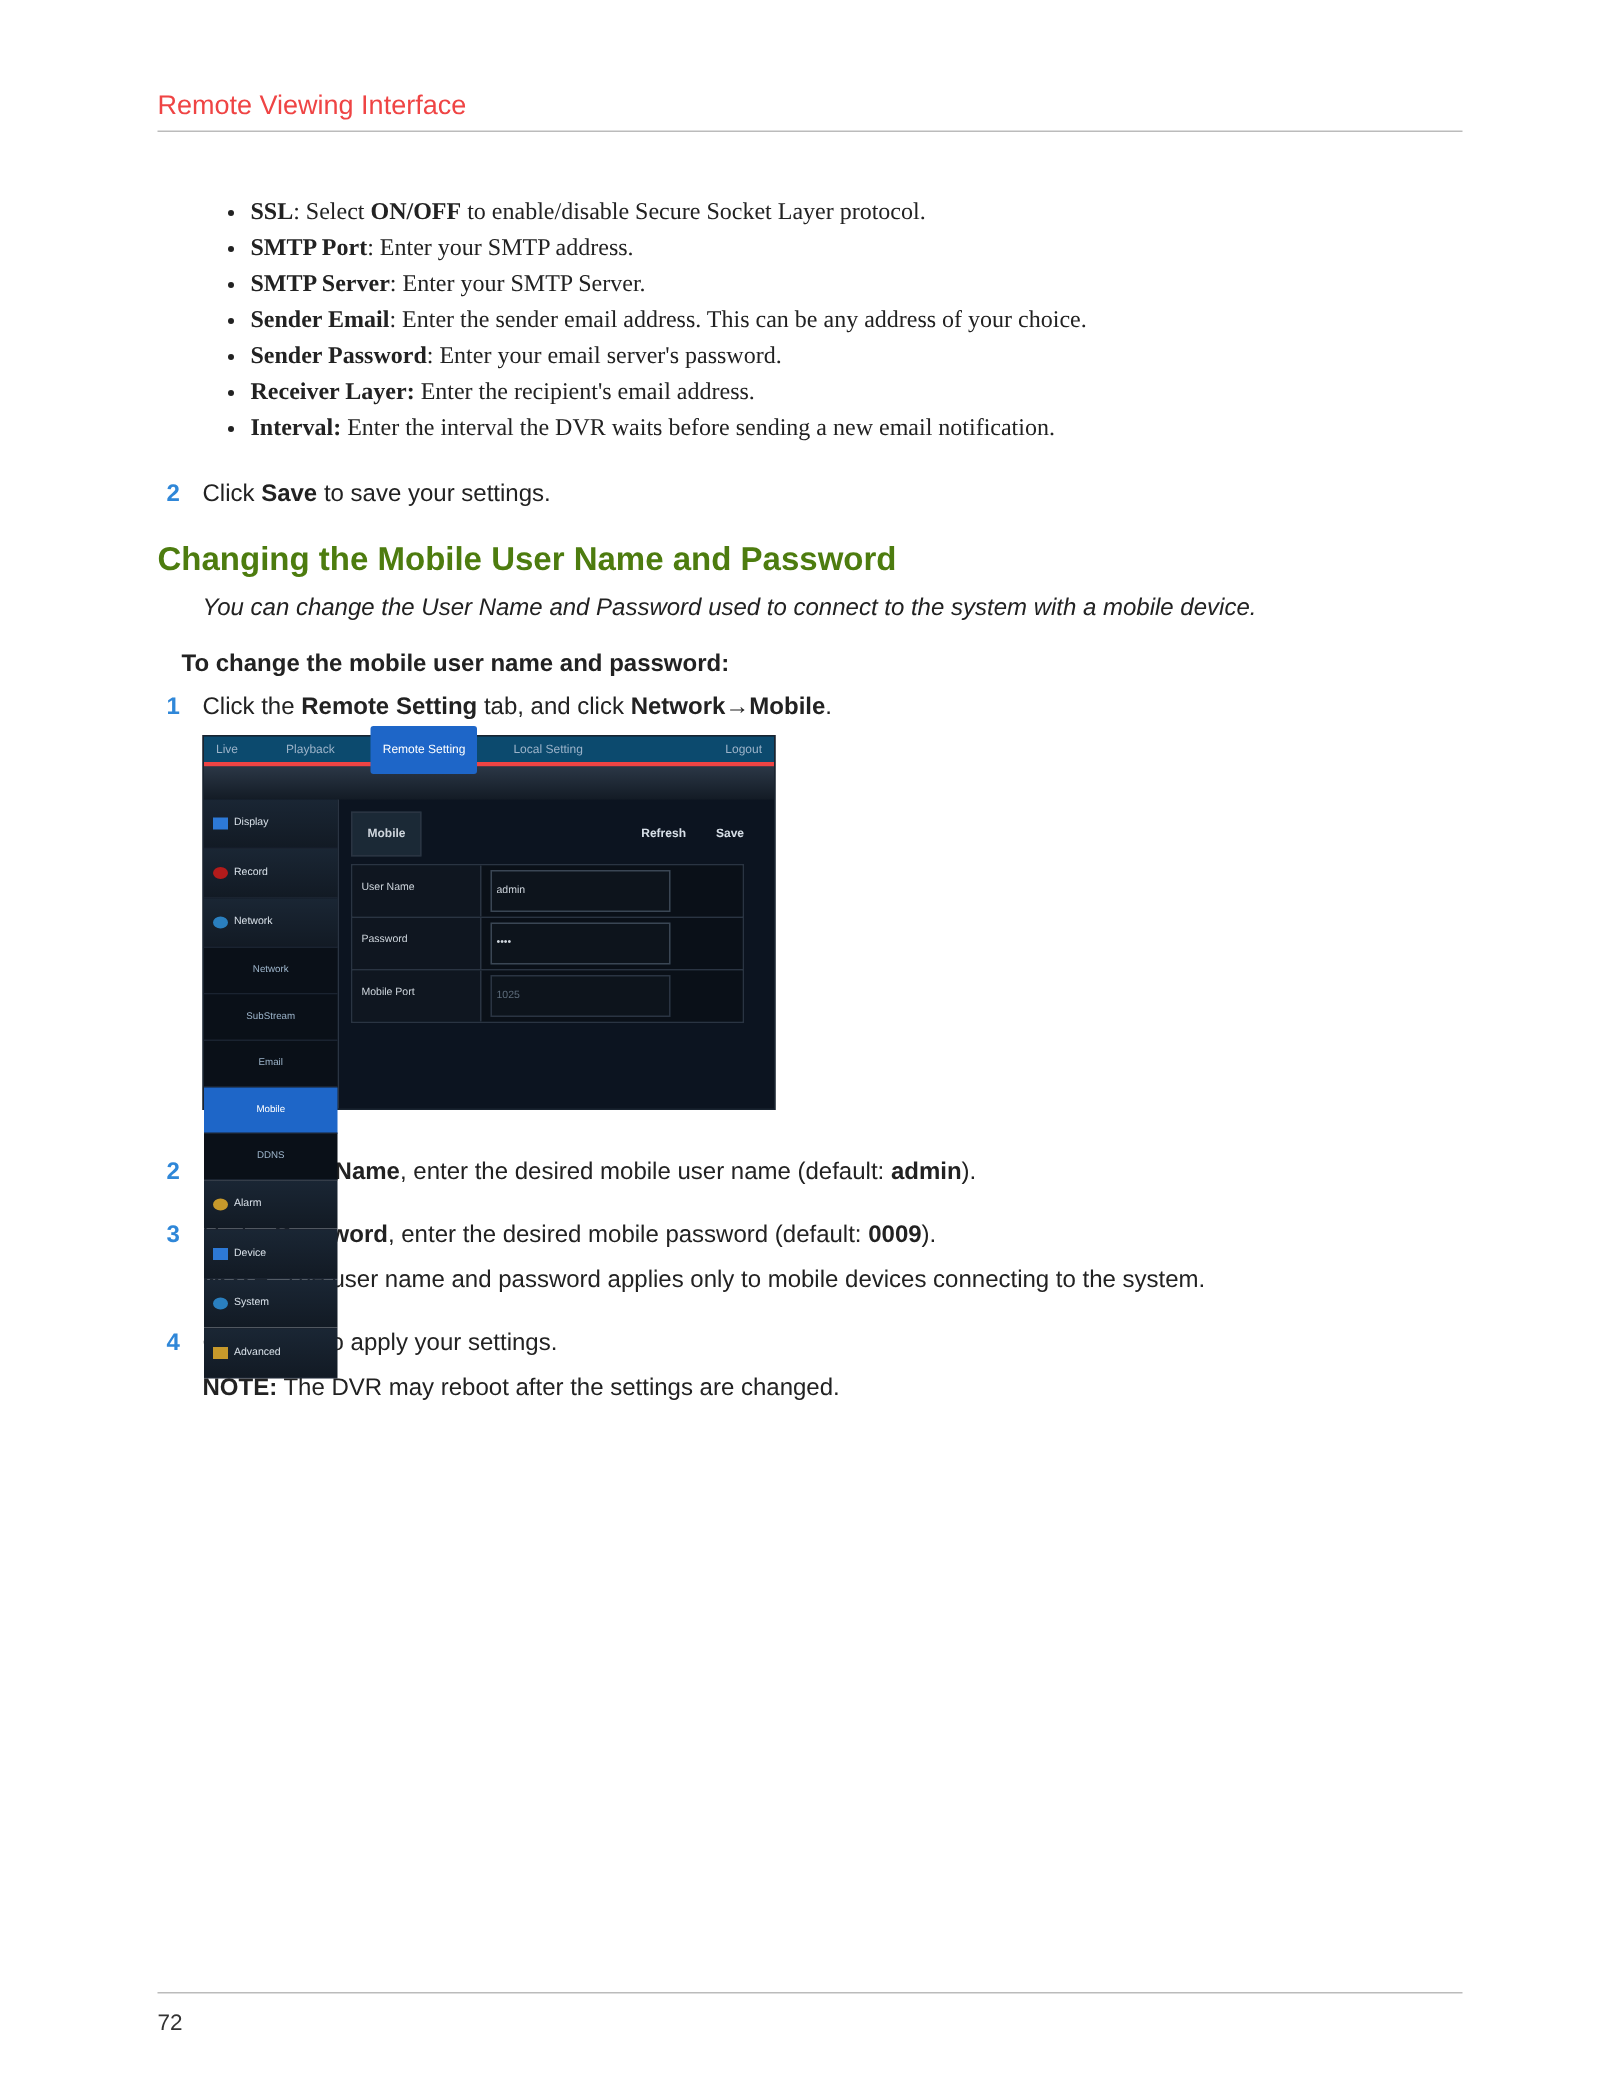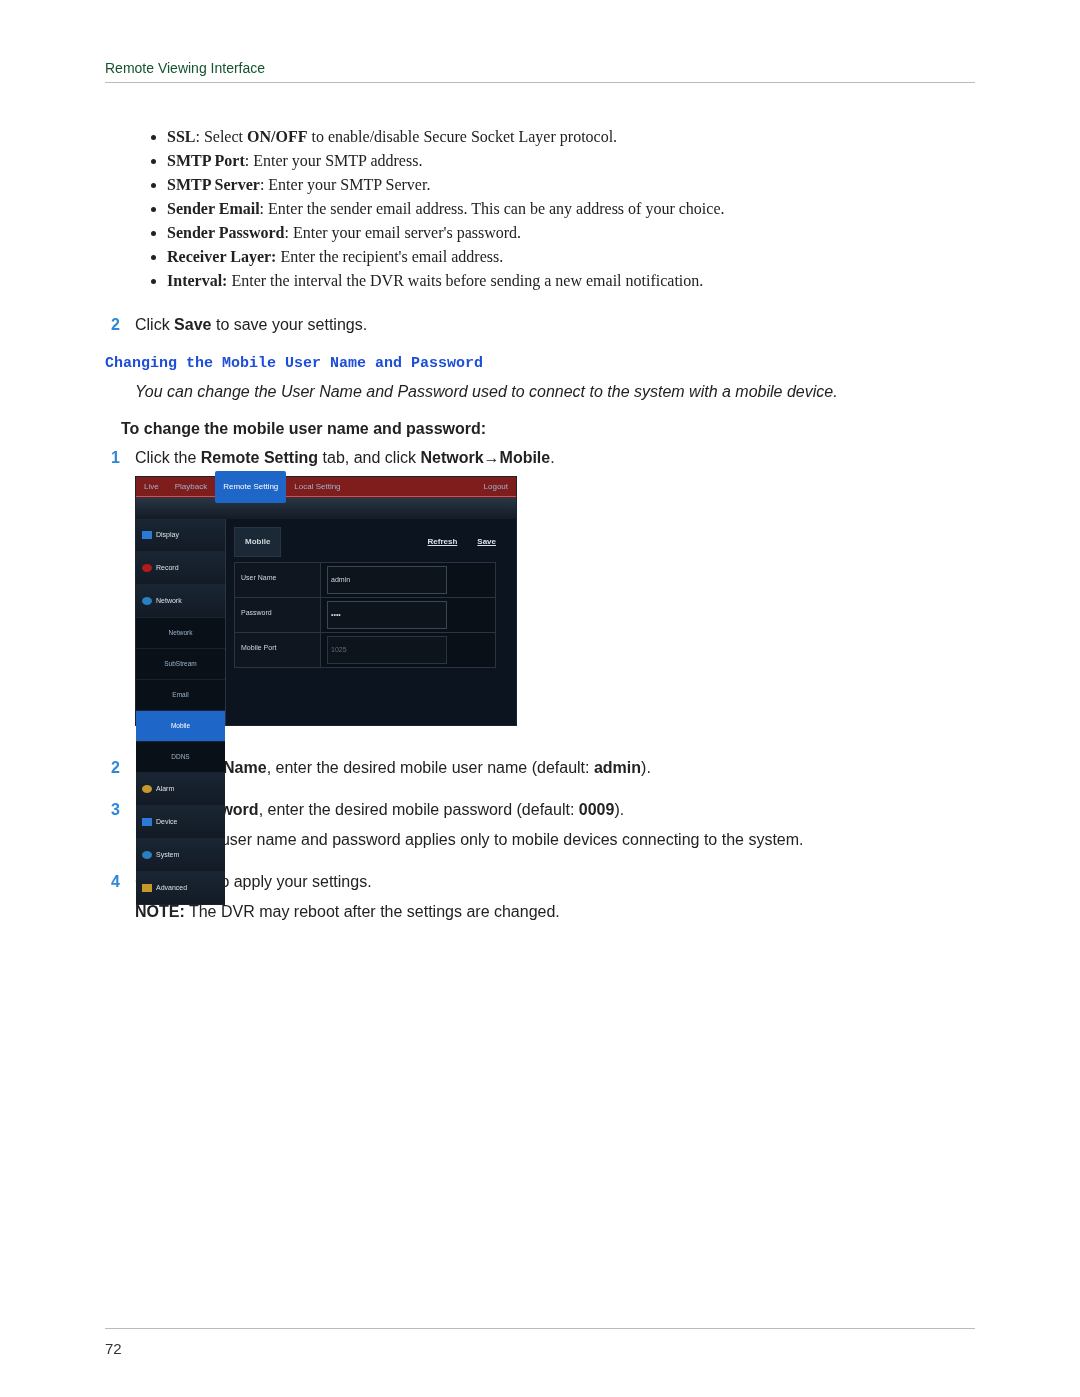--- a/index.html
+++ b/index.html
@@ -1,49 +1,49 @@
 <!DOCTYPE html>
 <html><head>
 <meta charset="utf-8">
 <style>
   * { box-sizing: border-box; margin: 0; padding: 0; }
   html, body { width: 1080px; height: 1397px; background: #fff; font-family: Arial, Helvetica, sans-serif; color: #222; }
   .page { padding: 60px 105px 40px 105px; position: relative; height: 1397px; }
-  .header-title { font-size: 14px; color: #14532d; padding-bottom: 6px; }
+  .header-title { font-size: 18px; color: #ef4444; padding-bottom: 6px; }
   .header-rule { border: none; border-top: 1px solid #bbb; margin-bottom: 42px; }
 
   .bullets { margin-left: 44px; margin-bottom: 20px; }
   .bullets li { list-style: disc; margin-left: 18px; font-size: 16px; line-height: 24px; margin-bottom: 0; font-family: Liberation Serif, serif; }
 
   .step-row { display: flex; margin-left: 0; margin-bottom: 18px; font-size: 16px; line-height: 24px; }
   .step-num { color: #2f87d8; font-weight: bold; width: 30px; flex: 0 0 30px; text-align: left; padding-left: 6px; }
   .step-body { flex: 1; }
 
-  .section-heading { font-size: 15px; font-weight: bold; color: #1d4ed8; margin: 10px 0 8px 0; font-family: Liberation Mono, monospace; }
+  .section-heading { font-size: 22px; font-weight: bold; color: #4d7c0f; margin: 10px 0 8px 0; }
   .section-intro { font-size: 16px; line-height: 24px; margin-left: 30px; margin-bottom: 16px; font-style: italic; }
   .subhead { font-size: 16px; font-weight: bold; margin-left: 16px; margin-bottom: 8px; }
 
   
   .emb { width: 382px; height: 250px; background: #0c1420; margin: 6px 0 12px 0; border: 1px solid #1a2430; font-family: Arial, sans-serif; position: relative; color:#cfd6dd;}
-  .emb-tabs { height: 20px; background: #7f1d1d; display: flex; align-items: center; gap: 0; font-size: 8px; border-bottom:1px solid #ef4444;}
+  .emb-tabs { height: 20px; background: #0c4a6e; display: flex; align-items: center; gap: 16px; font-size: 8px; border-bottom:3px solid #ef4444;}
   .emb-tab { padding: 4px 8px; color:#9cb3c9;}
   .emb-tab.active { background:#1e66c8; color:#fff; border-radius:2px;}
   .emb-tabs .spacer{flex:1}
   .emb-grad { height: 22px; background: linear-gradient(#2b3746,#131b25);}
   .emb-body { display:flex; height: calc(100% - 42px);}
   .emb-side { width: 90px; border-right:1px solid #2a3442; font-size:7px;}
   .emb-side-item { display:flex; align-items:center; gap:4px; padding:4px 6px; border-bottom:1px solid #1a2330; background: linear-gradient(#1a2634,#121a24); color:#d8e0e8;}
   .emb-side-item .ic{width:10px;height:8px;display:inline-block;}
   .emb-side-sub { padding:3px 6px; text-align:center; border-bottom:1px solid #1a2330; background:#0a1018; font-size:6.5px; color:#9cb3c9;}
   .emb-side-sub.active{ background:#1e66c8; color:#fff; }
   .emb-main { flex:1; padding:8px 0 0 8px;}
   .emb-main-hdr { display:flex; align-items:center; gap:10px; font-size:8px; margin-bottom:6px;}
   .emb-main-hdr .title{ background:#1b2936; padding:2px 10px; font-weight:bold; border:1px solid #2a3442;}
   .emb-main-hdr .btns{ margin-left:auto; margin-right:20px; display:flex; gap:20px;}
-  .emb-main-hdr .btns span{ font-weight:bold; color:#d8e0e8;text-decoration:underline;}
+  .emb-main-hdr .btns span{ font-weight:bold; color:#d8e0e8;}
   .emb-form-row { display:flex; font-size:7px; border:1px solid #2a3442; margin:-1px 20px 0 0;}
   .emb-form-row .lab{ width:85px; padding:3px 6px; background:#0f1620;}
   .emb-form-row .val{ flex:1; padding:3px 6px; background:#0a1018; border-left:1px solid #2a3442;}
   .emb-form-row .placeholder{ border:1px solid #3a4654; display:inline-block; width:120px; padding:1px 3px; background:#0d141c;}
 
   .footer-rule { border:none; border-top:1px solid #bbb; position:absolute; left:105px; right:105px; bottom:68px;}
   .footer-num { position:absolute; left:105px; bottom:40px; font-size:15px; color:#333;}
 
   b { font-weight: bold; }
   .arrow { font-family: Arial; }

